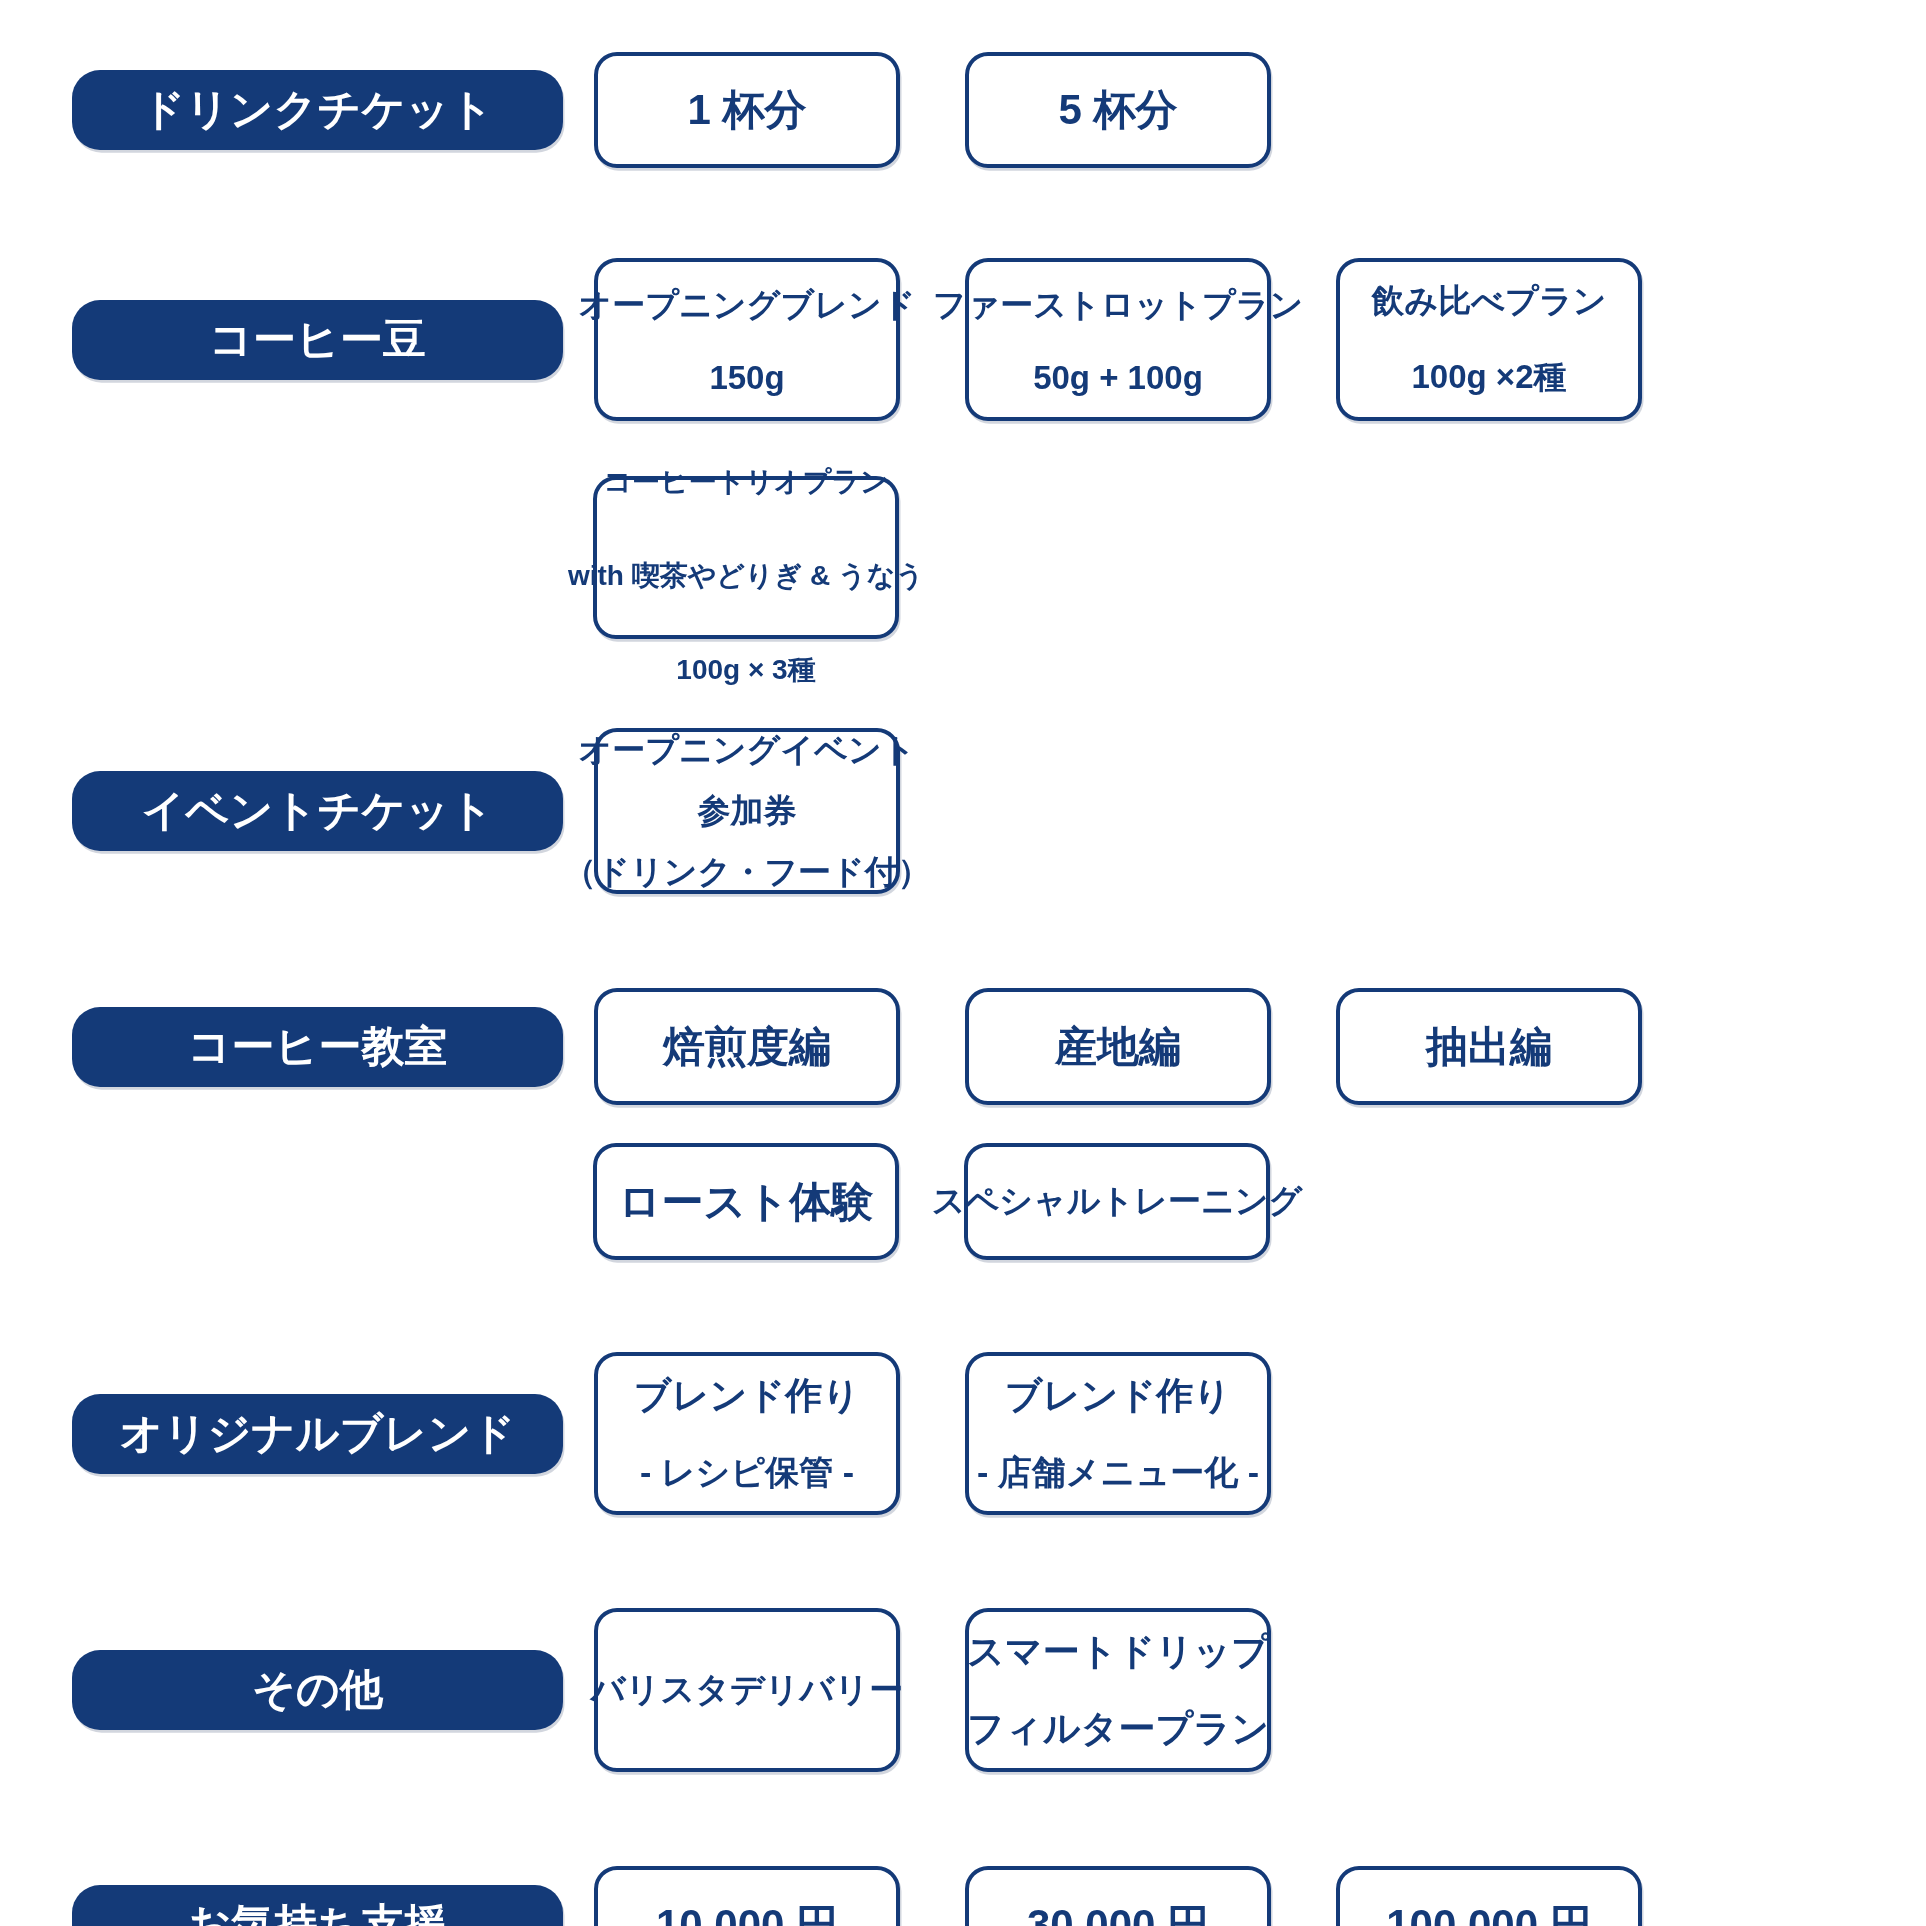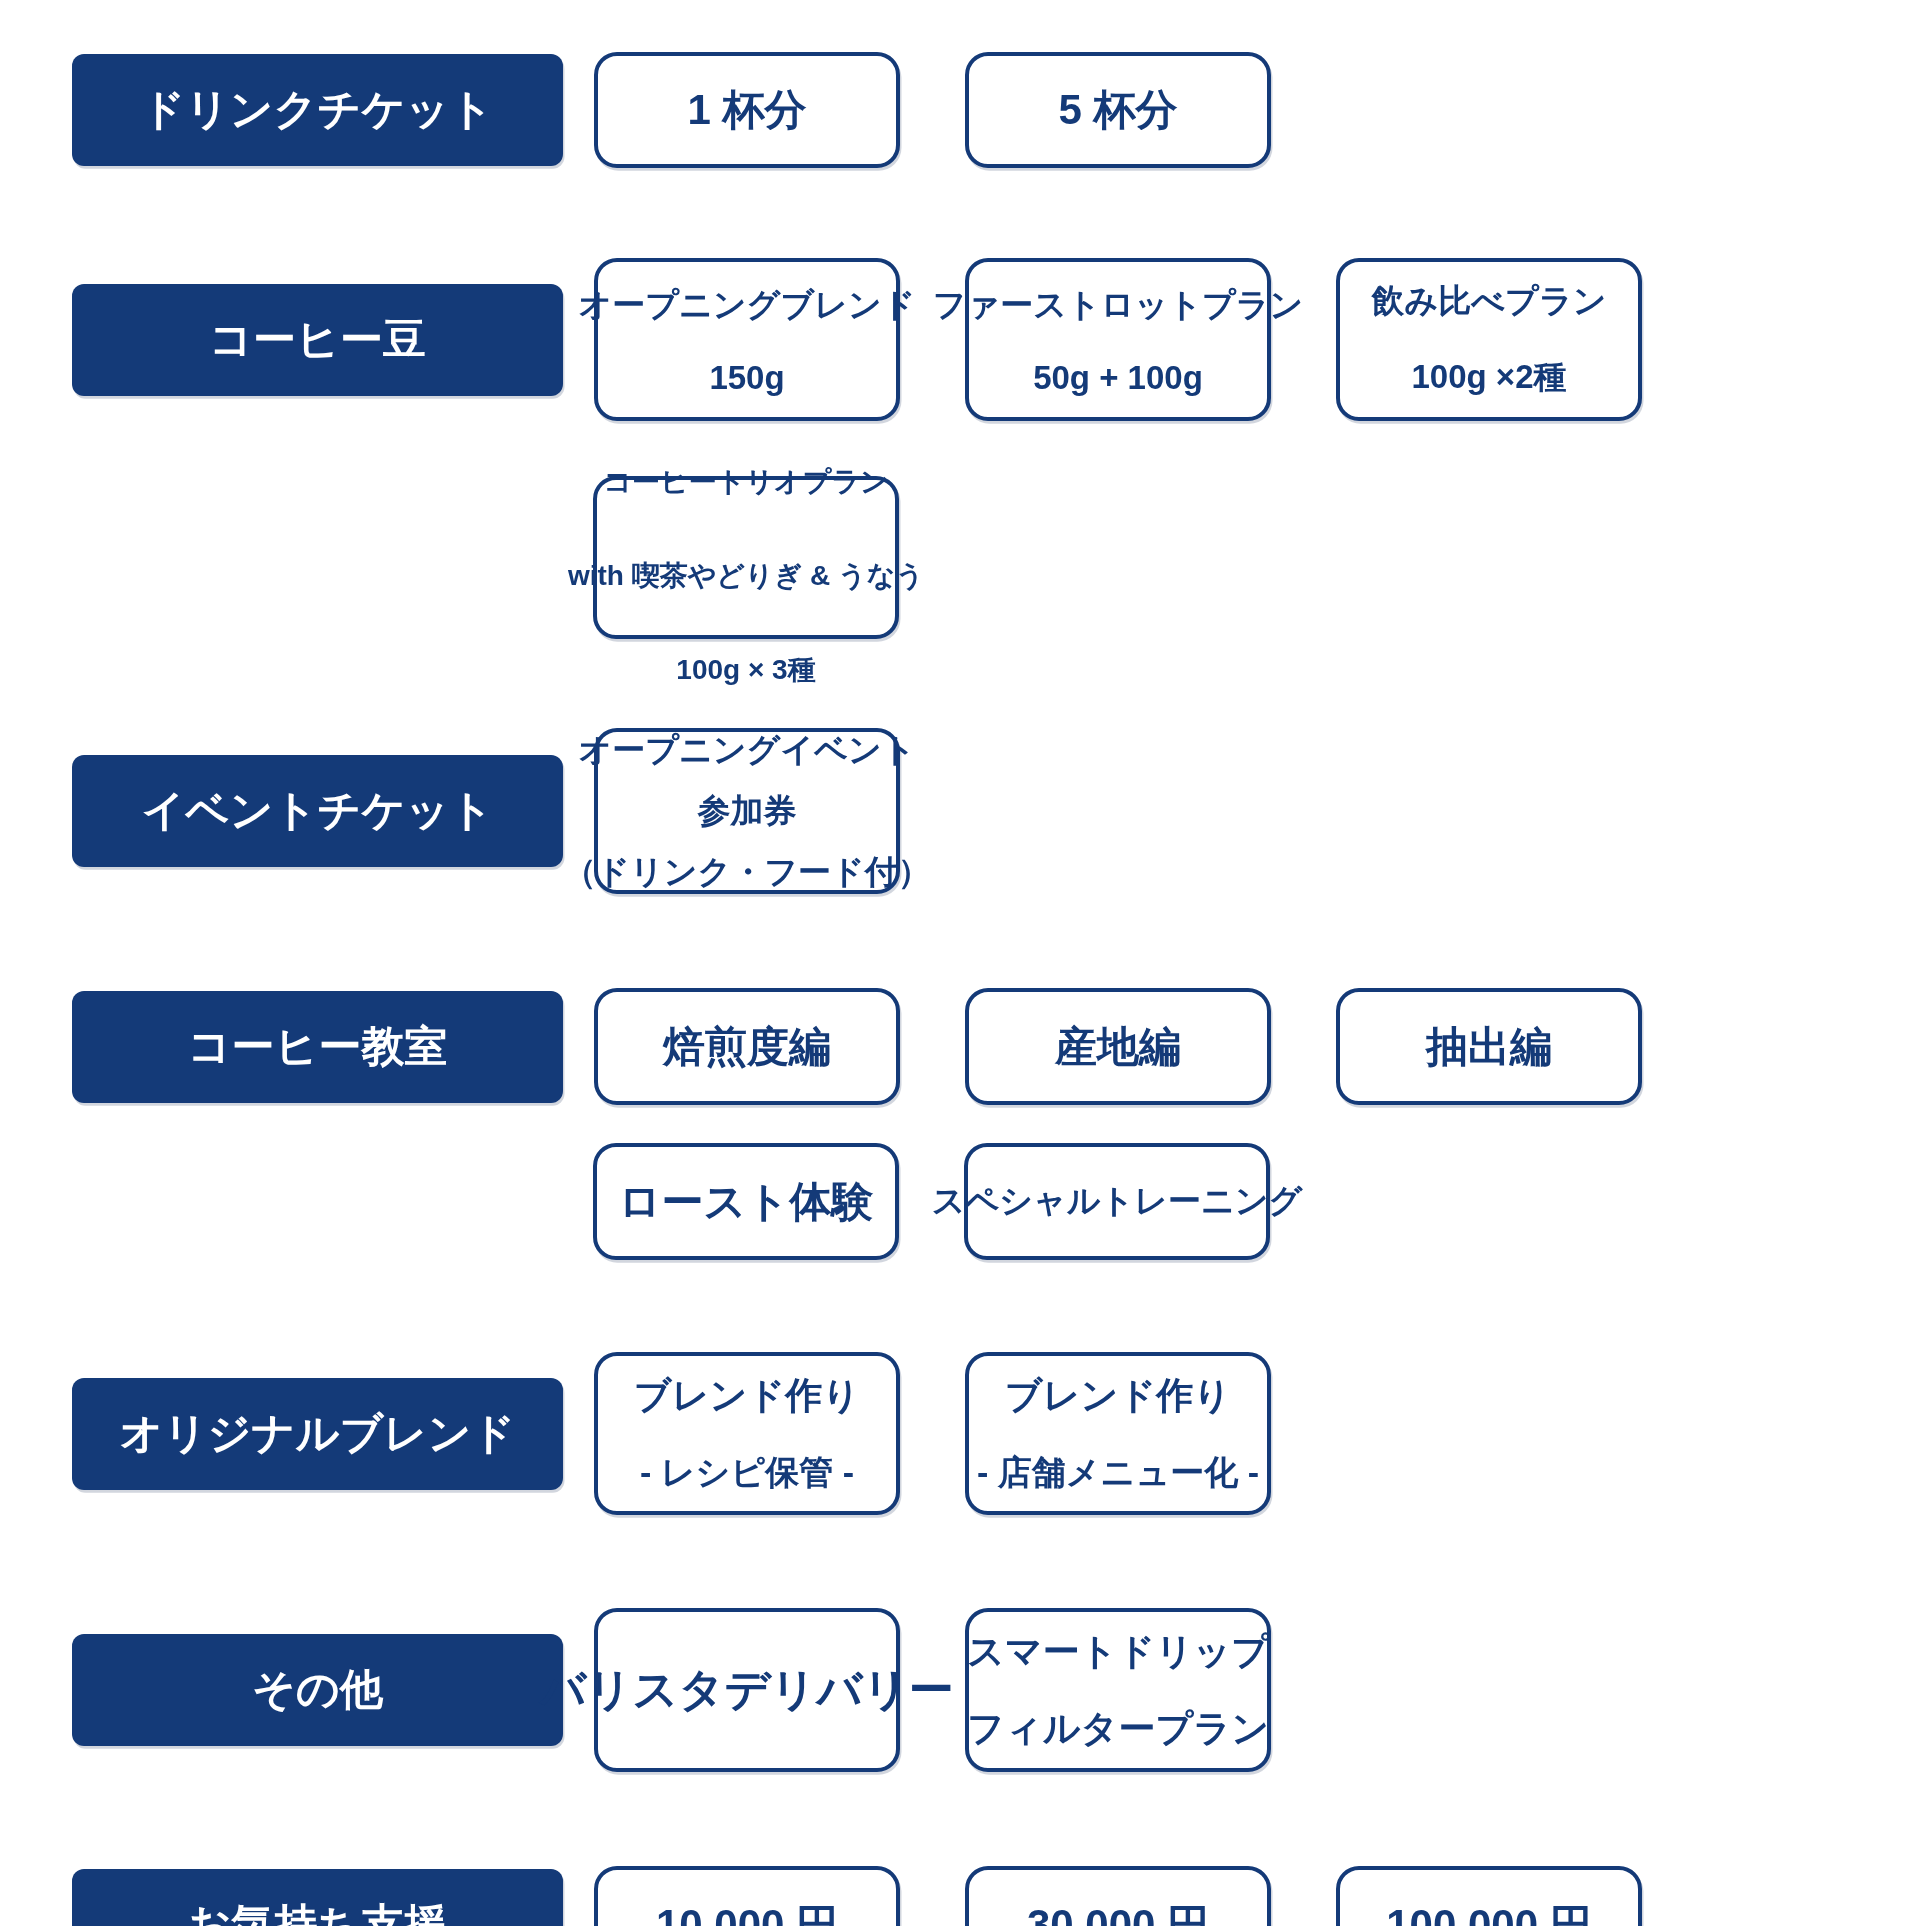--- a/index.html
+++ b/index.html
@@ -16,23 +16,23 @@
   }
   .row {
     position: absolute;
     left: 72px;
     display: flex;
     align-items: center;
   }
   .row.cont { left: 593px; }
   .label-box {
     width: 491px;
-    height: 112px;
+    height: 80px;
     background: #143a78;
-    border-radius: 12px;
+    border-radius: 28px;
     display: flex;
     align-items: center;
     justify-content: center;
     color: #ffffff;
     font-size: 43px;
     font-weight: 700;
     margin-right: 31px;
     flex: none;
     box-shadow: 1.5px 2.7px 0 rgba(173,181,194,0.55);
   }
@@ -61,21 +61,21 @@
   .h430 { height: 166px; }
   .g42 { gap: 16px; }
   .g52 { gap: 20px; }
   .g70 { gap: 27px; }
   .g75 { gap: 29px; text-align: center; }
   .g80 { gap: 31px; }
   .t72 { font-size: 28px; margin-top: 36px; }
   .t86 { font-size: 33px; }
   .t88 { font-size: 34px; }
   .t95 { font-size: 37px; }
-  .t100 { font-size: 45px; }
+  .t100 { font-size: 34px; }
   .t110 { font-size: 42px; }
   .btn span { display: block; white-space: nowrap; }
 </style>
 </head>
 <body>
 
 <div class="row" style="top:52px">
   <div class="label-box">
     <span>ドリンクチケット</span>
   </div>

